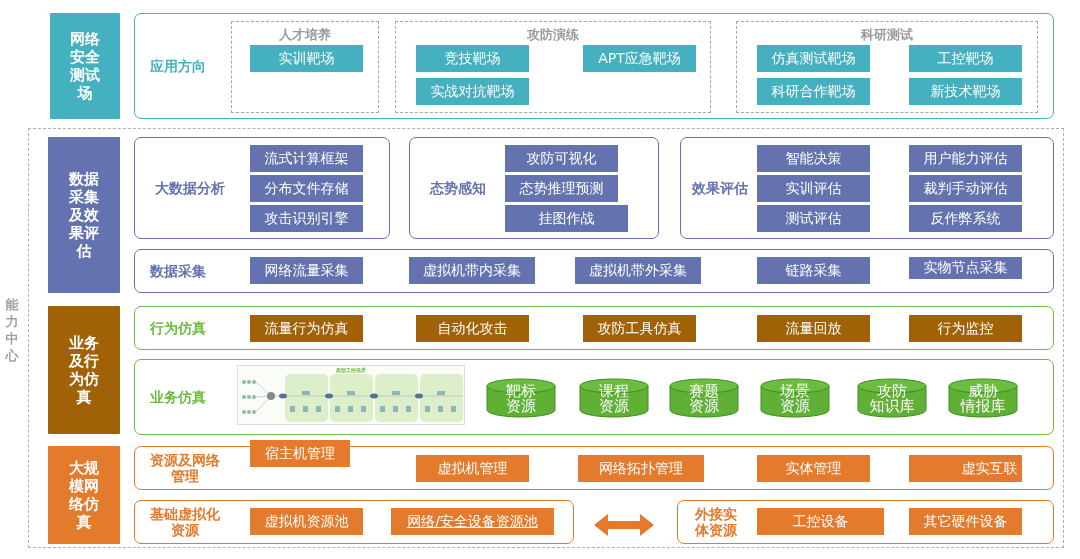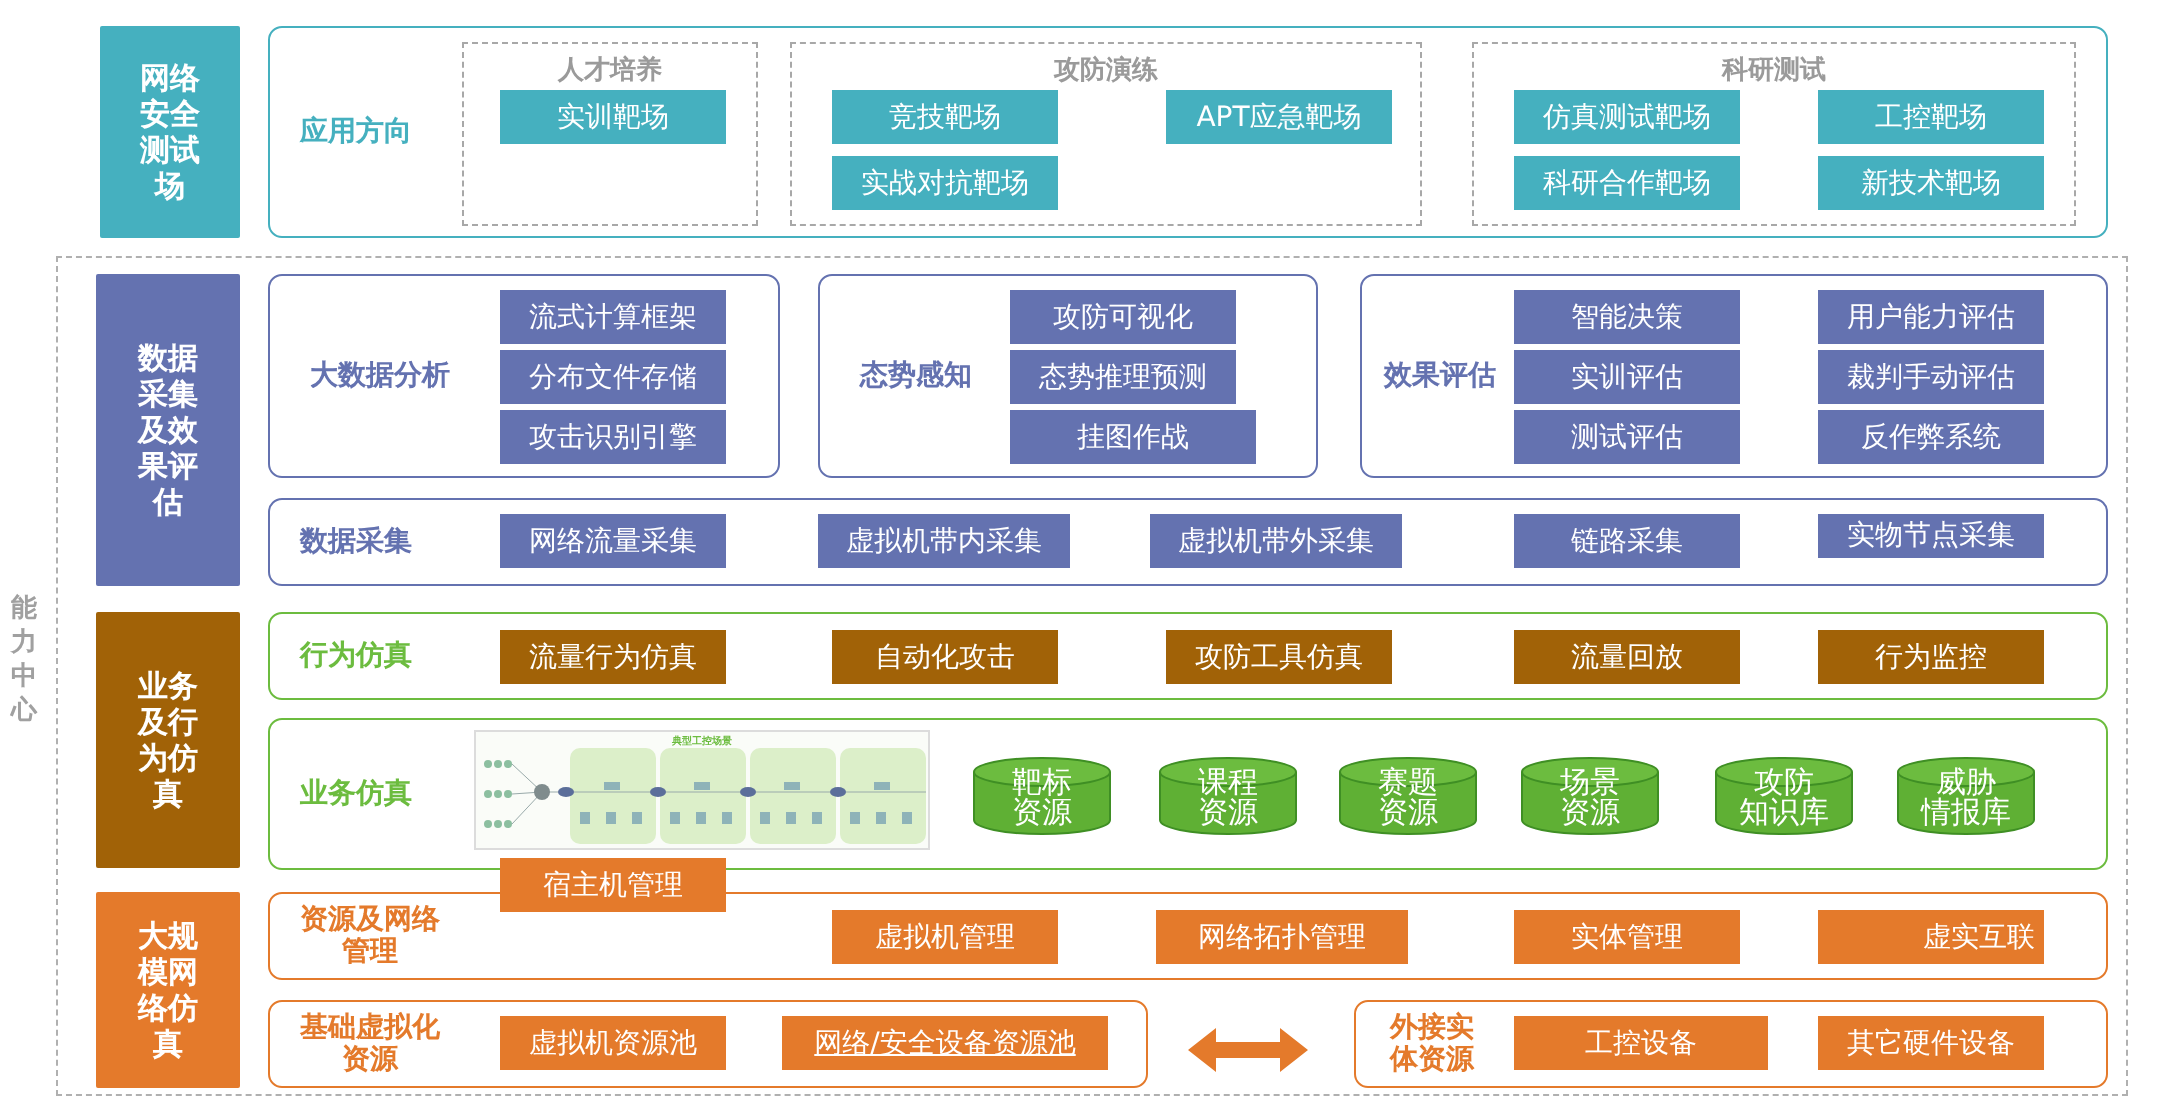--- a/index.html
+++ b/index.html
@@ -258,21 +258,21 @@
 </div>
 
 <div class="side-block orange-bg" style="left:48px;top:446px;width:72px;height:98px;white-space:pre-line;">大规
 模网
 络仿
 真</div>
 
 <div class="panel panel-orange" style="left:134px;top:446px;width:920px;height:44px;"></div>
 <div class="label label-orange" style="left:138px;top:451px;width:94px;height:34px;white-space:pre-line;">资源及网络
 管理</div>
-<div class="chip orange-bg" style="left:250px;top:429px;width:113px;height:27px;">宿主机管理</div>
+<div class="chip orange-bg" style="left:250px;top:440px;width:100px;height:27px;">宿主机管理</div>
 <div class="chip orange-bg" style="left:416px;top:455px;width:113px;height:27px;">虚拟机管理</div>
 <div class="chip orange-bg" style="left:578px;top:455px;width:126px;height:27px;">网络拓扑管理</div>
 <div class="chip orange-bg" style="left:757px;top:455px;width:113px;height:27px;">实体管理</div>
 <div class="chip orange-bg" style="left:909px;top:455px;width:113px;height:27px;padding-left:48px;">虚实互联</div>
 
 <div class="panel panel-orange" style="left:134px;top:500px;width:440px;height:44px;"></div>
 <div class="label label-orange" style="left:138px;top:505px;width:94px;height:34px;white-space:pre-line;">基础虚拟化
 资源</div>
 <div class="chip orange-bg" style="left:250px;top:508px;width:113px;height:27px;">虚拟机资源池</div>
 <div class="chip orange-bg" style="left:391px;top:508px;width:163px;height:27px;text-decoration:underline;">网络/安全设备资源池</div>

